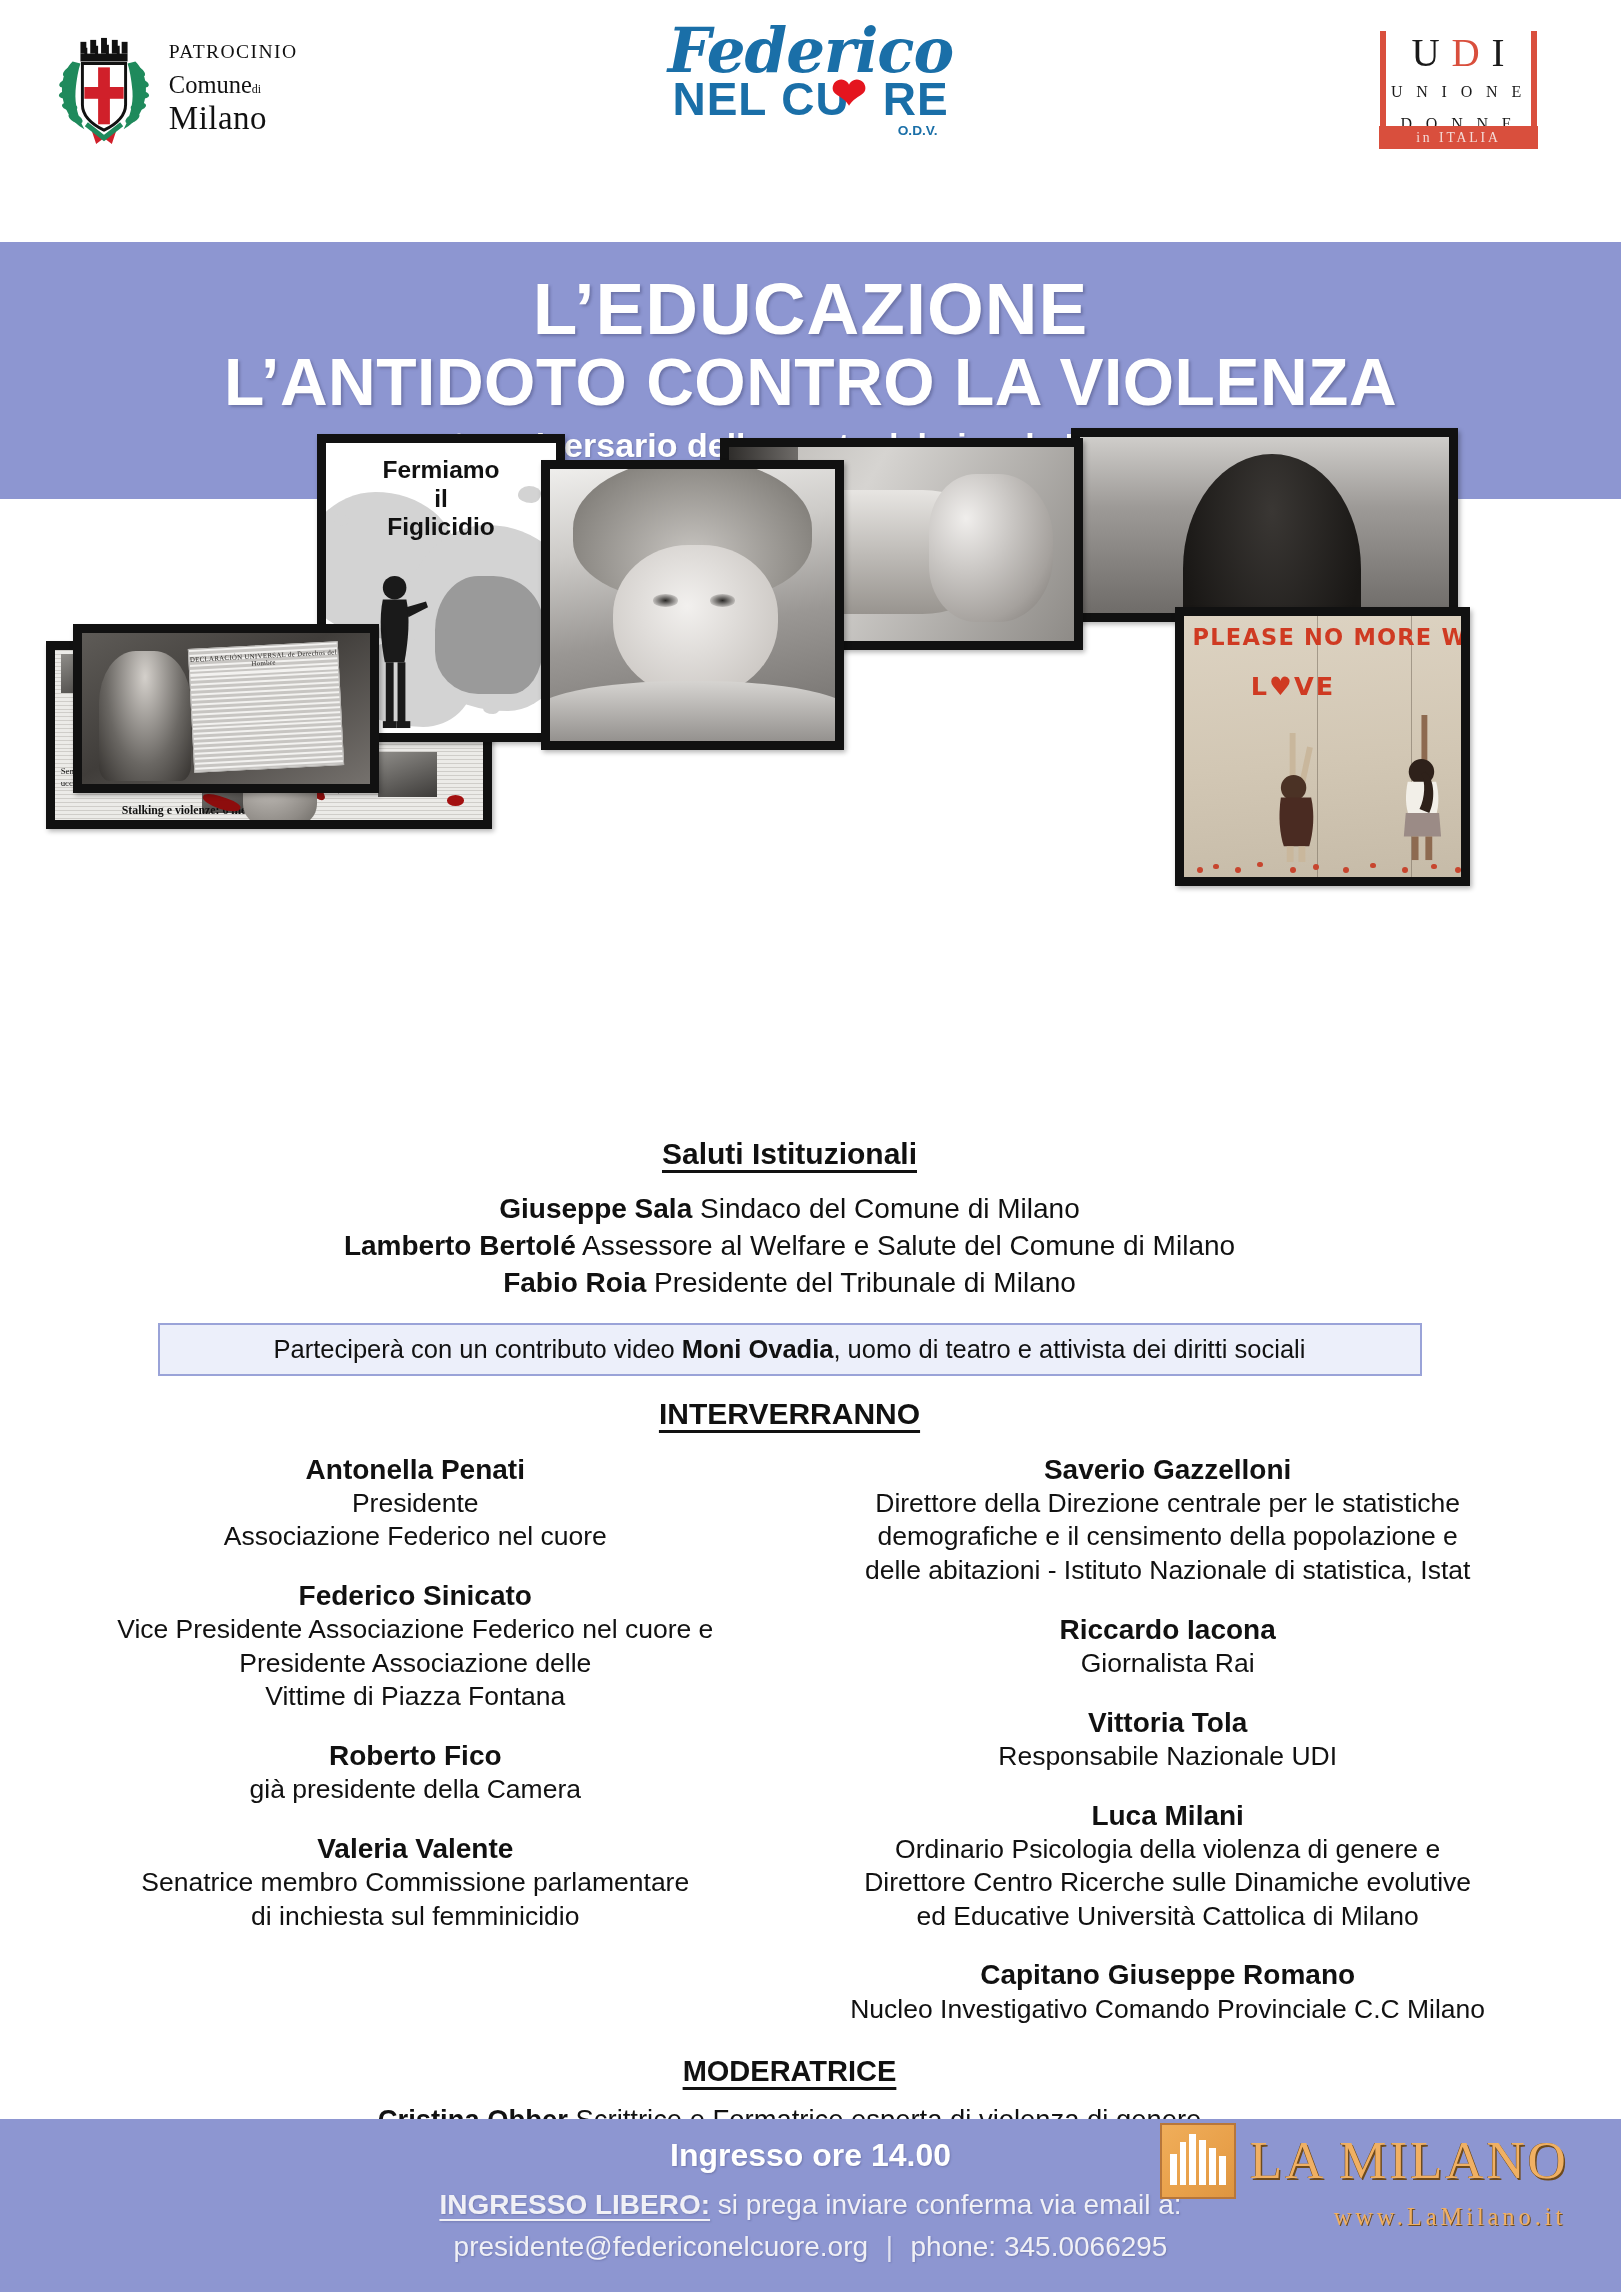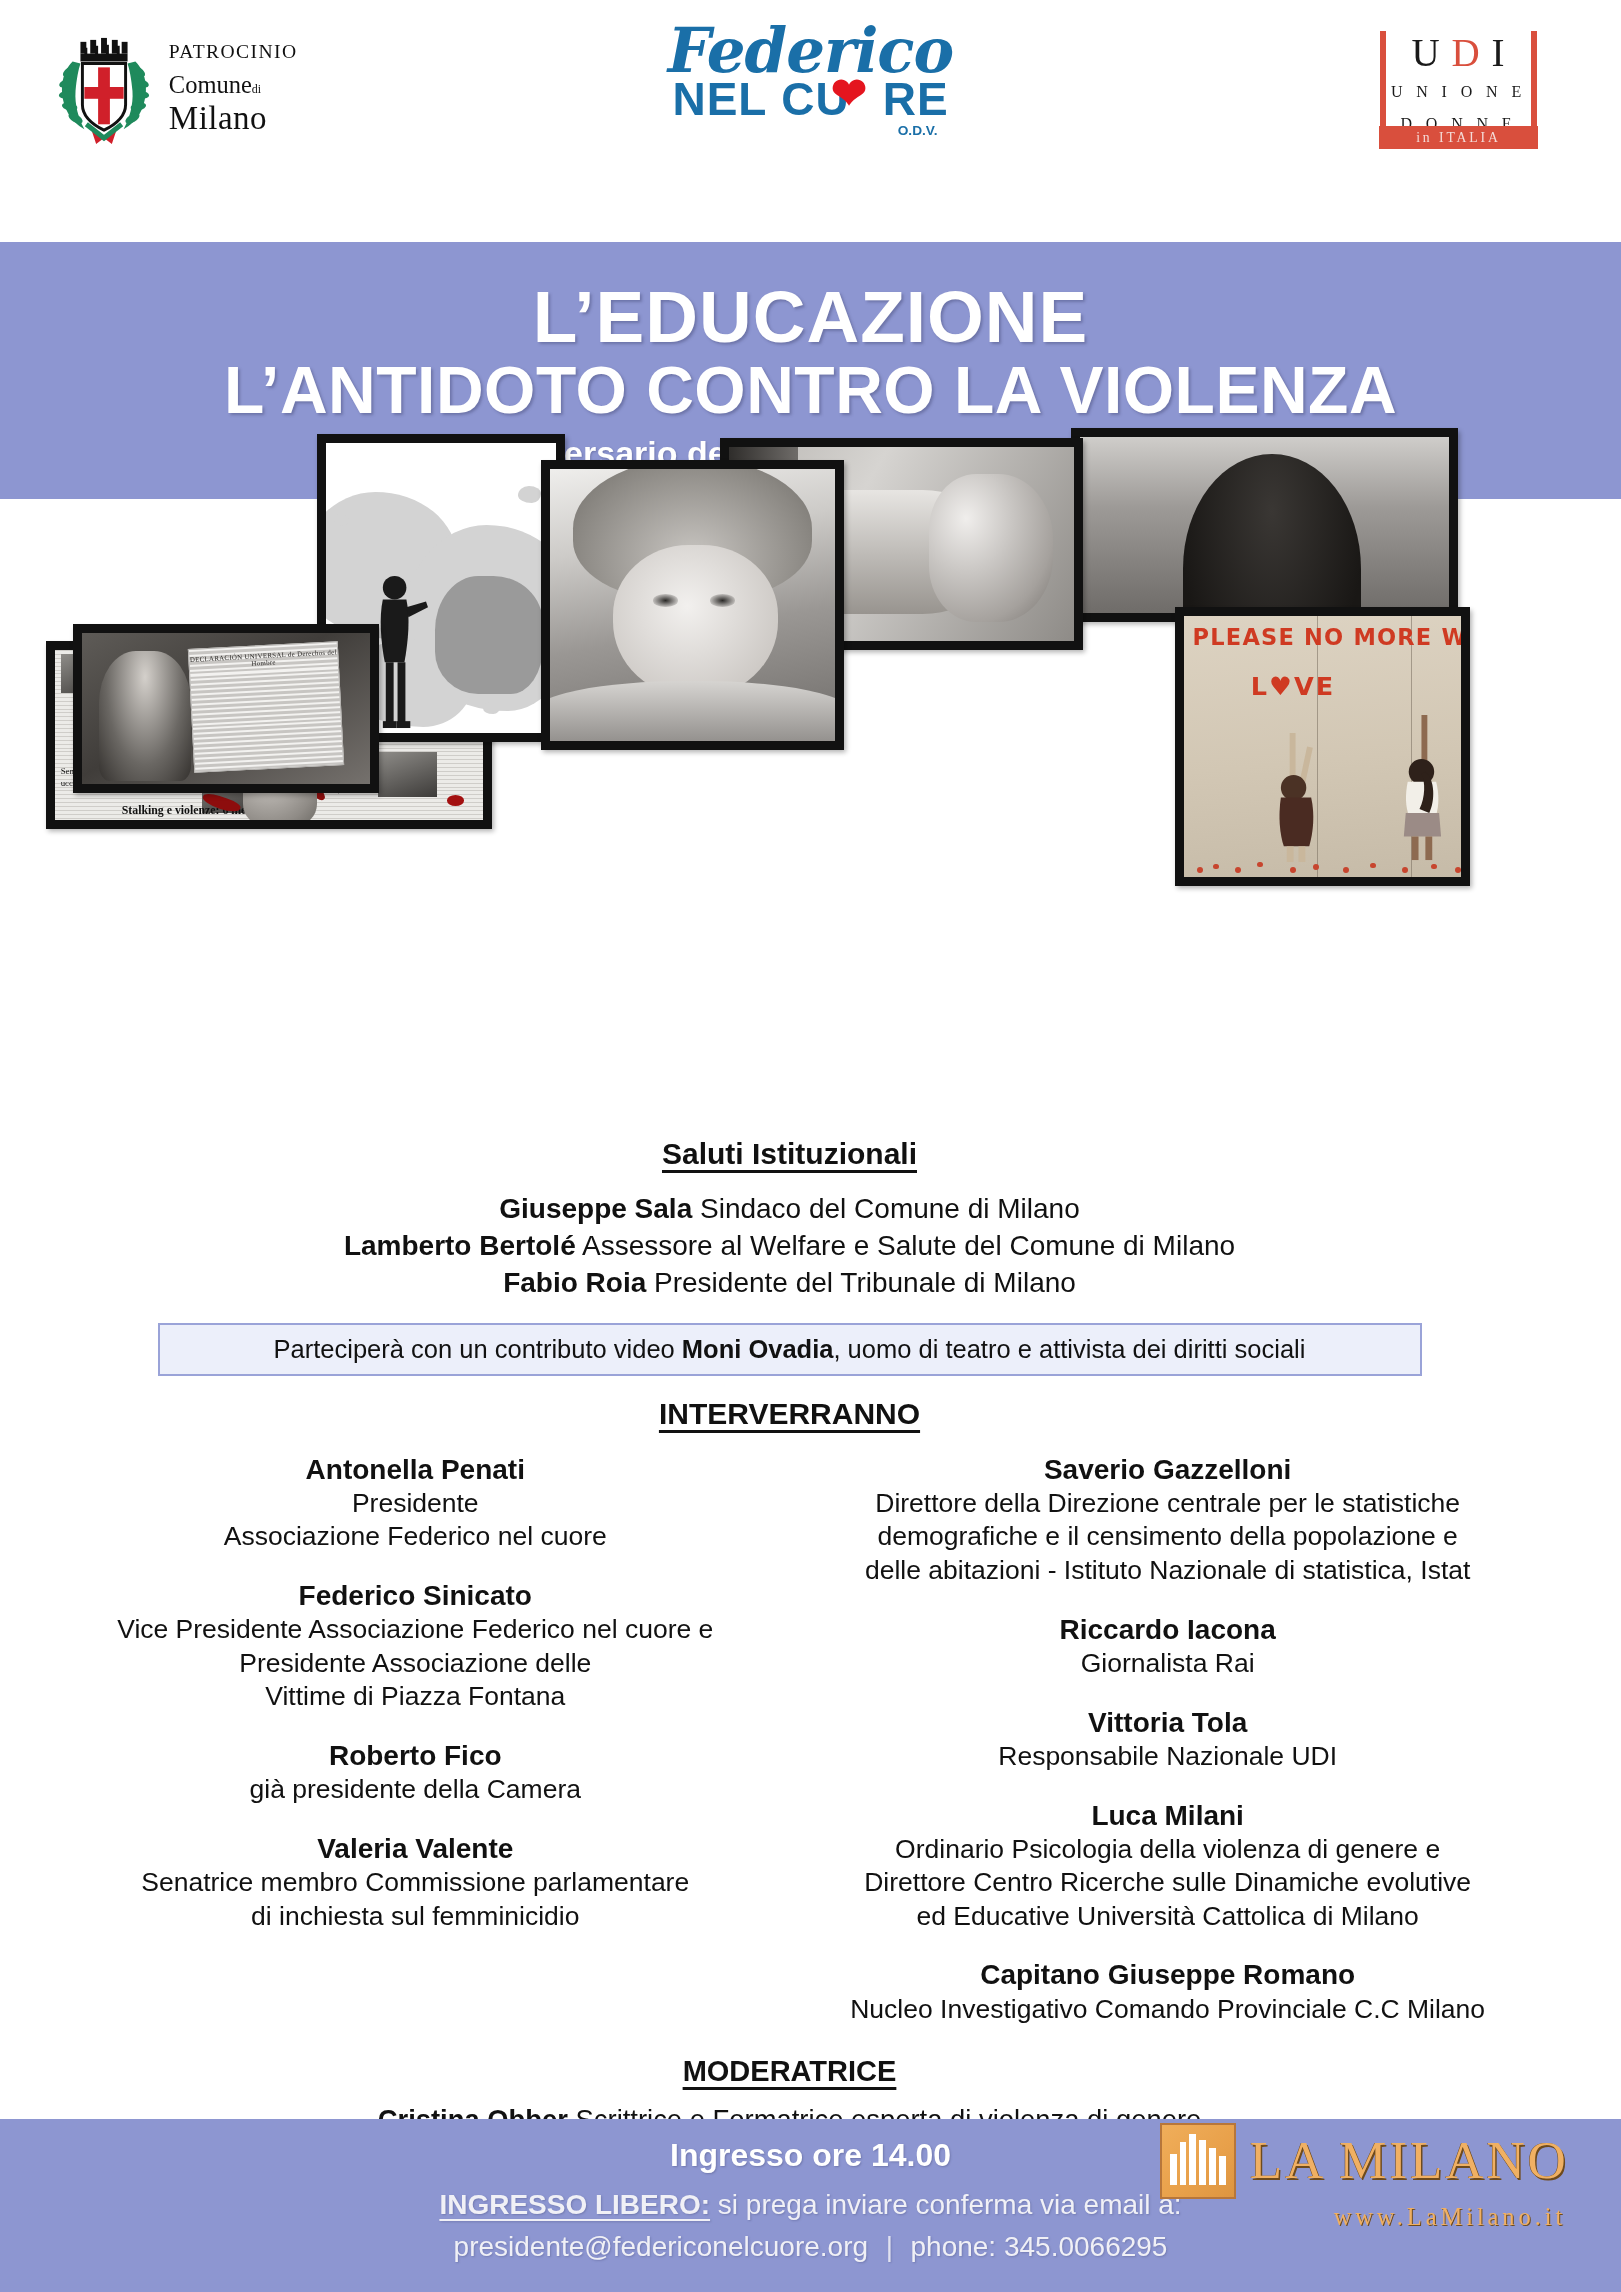--- a/index.html
+++ b/index.html
@@ -173,21 +173,21 @@
   }
 
   
   .title-banner {
     position: absolute;
     top: 242px; left: 0;
     width: 1621px;
     height: 257px;
     background: #8d96d1;
     text-align: center;
-    padding-top: 38px;
+    padding-top: 30px;
   }
   .title-line-1 {
     font-family: "Liberation Sans", sans-serif;
     font-weight: 800;
     font-size: 73px;
     color: #ffffff;
     letter-spacing: 1px;
     line-height: 1.02;
     text-shadow: 2px 2px 2.9px rgba(70,75,120,0.45);
   }
@@ -753,20 +753,25 @@
     <div class="photo ph-fermiamo">
       <div class="photo-inner">
         <div class="ferm-bg">
           <div class="splash" style="left:-25.5px;top:49px;width:157px;height:147px;"></div>
           <div class="splash" style="left:76px;top:82px;width:176px;height:186px;"></div>
           <div class="splash" style="left:21.6px;top:196px;width:127px;height:88px;"></div>
           <div class="splash" style="left:7.8px;top:71px;width:15.7px;height:11.8px;"></div>
           <div class="splash" style="left:19.6px;top:245px;width:21.6px;height:13.7px;"></div>
           <div class="splash" style="left:192px;top:43px;width:23.5px;height:17.6px;"></div>
           <div class="splash" style="left:157px;top:259px;width:17.6px;height:12.7px;"></div>
+          <div class="ferm-text">
+            <div>Fermiamo</div>
+            <div>il</div>
+            <div>Figlicidio</div>
+          </div>
           <div class="ferm-fist"></div>
           <svg class="ferm-woman" viewBox="0 0 64 160" xmlns="http://www.w3.org/2000/svg">
             <circle cx="26" cy="16" r="12" fill="#1a1a1a"></circle>
             <path d="M14 28 C10 46 12 72 16 92 L36 92 C40 70 42 46 38 28 Z" fill="#1a1a1a"></path>
             <path d="M38 36 L58 30 L60 36 L40 46 Z" fill="#1a1a1a"></path>
             <rect x="17" y="92" width="8" height="62" fill="#1a1a1a"></rect>
             <rect x="29" y="92" width="8" height="62" fill="#1a1a1a"></rect>
             <rect x="14" y="152" width="14" height="7" fill="#1a1a1a"></rect>
             <rect x="28" y="152" width="14" height="7" fill="#1a1a1a"></rect>
           </svg>

